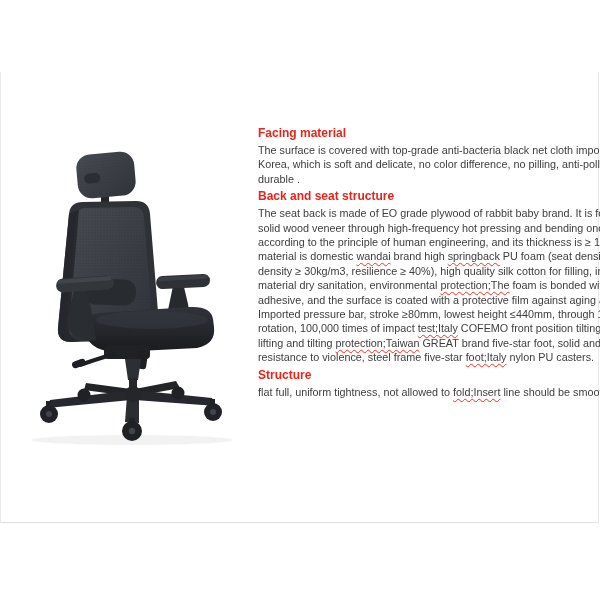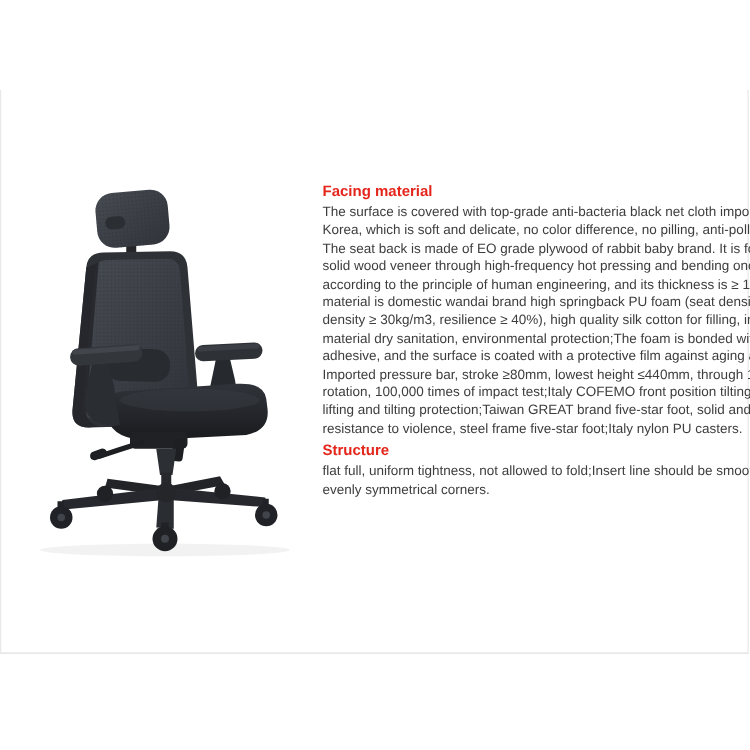--- a/index.html
+++ b/index.html
@@ -21,39 +21,40 @@
     background:#ffffff;
   }
   .chair-wrap {
     position:absolute;
     left:22px; top:148px;
     width:240px; height:300px;
   }
   .chair-wrap svg { display:block; width:240px; height:300px; }
   .text-col {
     position:absolute;
-    left:258px; top:146px;
+    left:258px; top:126px;
     width:290px;
   }
   .heading {
     font-size:12px;
     font-weight:bold;
     line-height:14px;
     color:#e4251b;
     margin:3px 0 3px 0;
   }
   .section:first-child .heading { margin-top:0; }
   .para { color:#3d3d3d; }
   .tline {
     font-size:10.8px;
     line-height:14.4px;
     color:#3d3d3d;
     white-space:nowrap;
   }
   .squiggle {
+    text-decoration:underline;
     text-decoration-style:wavy;
     text-decoration-color:#ff2a1a;
     text-decoration-thickness:1px;
     text-underline-offset:2px;
   }
 </style>
 </head>
 <body>
 
 <div class="panel"></div>
@@ -146,23 +147,25 @@
     </g>
   </svg>
 </div>
 
 <div class="text-col">
   <div class="section">
     <div class="heading">Facing material</div>
     <div class="para">
         <div class="tline">The surface is covered with top-grade anti-bacteria black net cloth imported from South</div>
         <div class="tline">Korea, which is soft and delicate, no color difference, no pilling, anti-pollution treatment and</div>
+        <div class="tline">durable .</div>
       </div>
   </div>
   <div class="section">
+    <div class="heading">Back and seat structure</div>
     <div class="para">
         <div class="tline">The seat back is made of EO grade plywood of rabbit baby brand. It is formed by multi-layer</div>
         <div class="tline">solid wood veneer through high-frequency hot pressing and bending once. It is designed</div>
         <div class="tline">according to the principle of human engineering, and its thickness is ≥ 18mm.Padding</div>
         <div class="tline">material is domestic <span class="squiggle">wandai</span> brand high <span class="squiggle">springback</span> PU foam (seat density ≥ 35kg/m3, back</div>
         <div class="tline">density ≥ 30kg/m3, resilience ≥ 40%), high quality silk cotton for filling, internal padding</div>
         <div class="tline">material dry sanitation, environmental <span class="squiggle">protection;The</span> foam is bonded with a benzene-free</div>
         <div class="tline">adhesive, and the surface is coated with a protective film against aging and </div>
       </div>
   </div>
@@ -171,16 +174,15 @@
         <div class="tline">Imported pressure bar, stroke ≥80mm, lowest height ≤440mm, through 120,000 times of</div>
         <div class="tline">rotation, 100,000 times of impact <span class="squiggle">test;Italy</span> COFEMO front position tilting mechanism, with</div>
         <div class="tline">lifting and tilting <span class="squiggle">protection;Taiwan</span> GREAT brand five-star foot, solid and durable, strong</div>
         <div class="tline">resistance to violence, steel frame five-star <span class="squiggle">foot;Italy</span> nylon PU casters.</div>
       </div>
   </div>
   <div class="section">
     <div class="heading">Structure</div>
     <div class="para">
         <div class="tline">flat full, uniform tightness, not allowed to <span class="squiggle">fold;Insert</span> line should be smooth straight, rounded</div>
-        <div class="tline">evenly symmetrical corners.</div>
       </div>
   </div>
 </div>
 
 </body></html>

